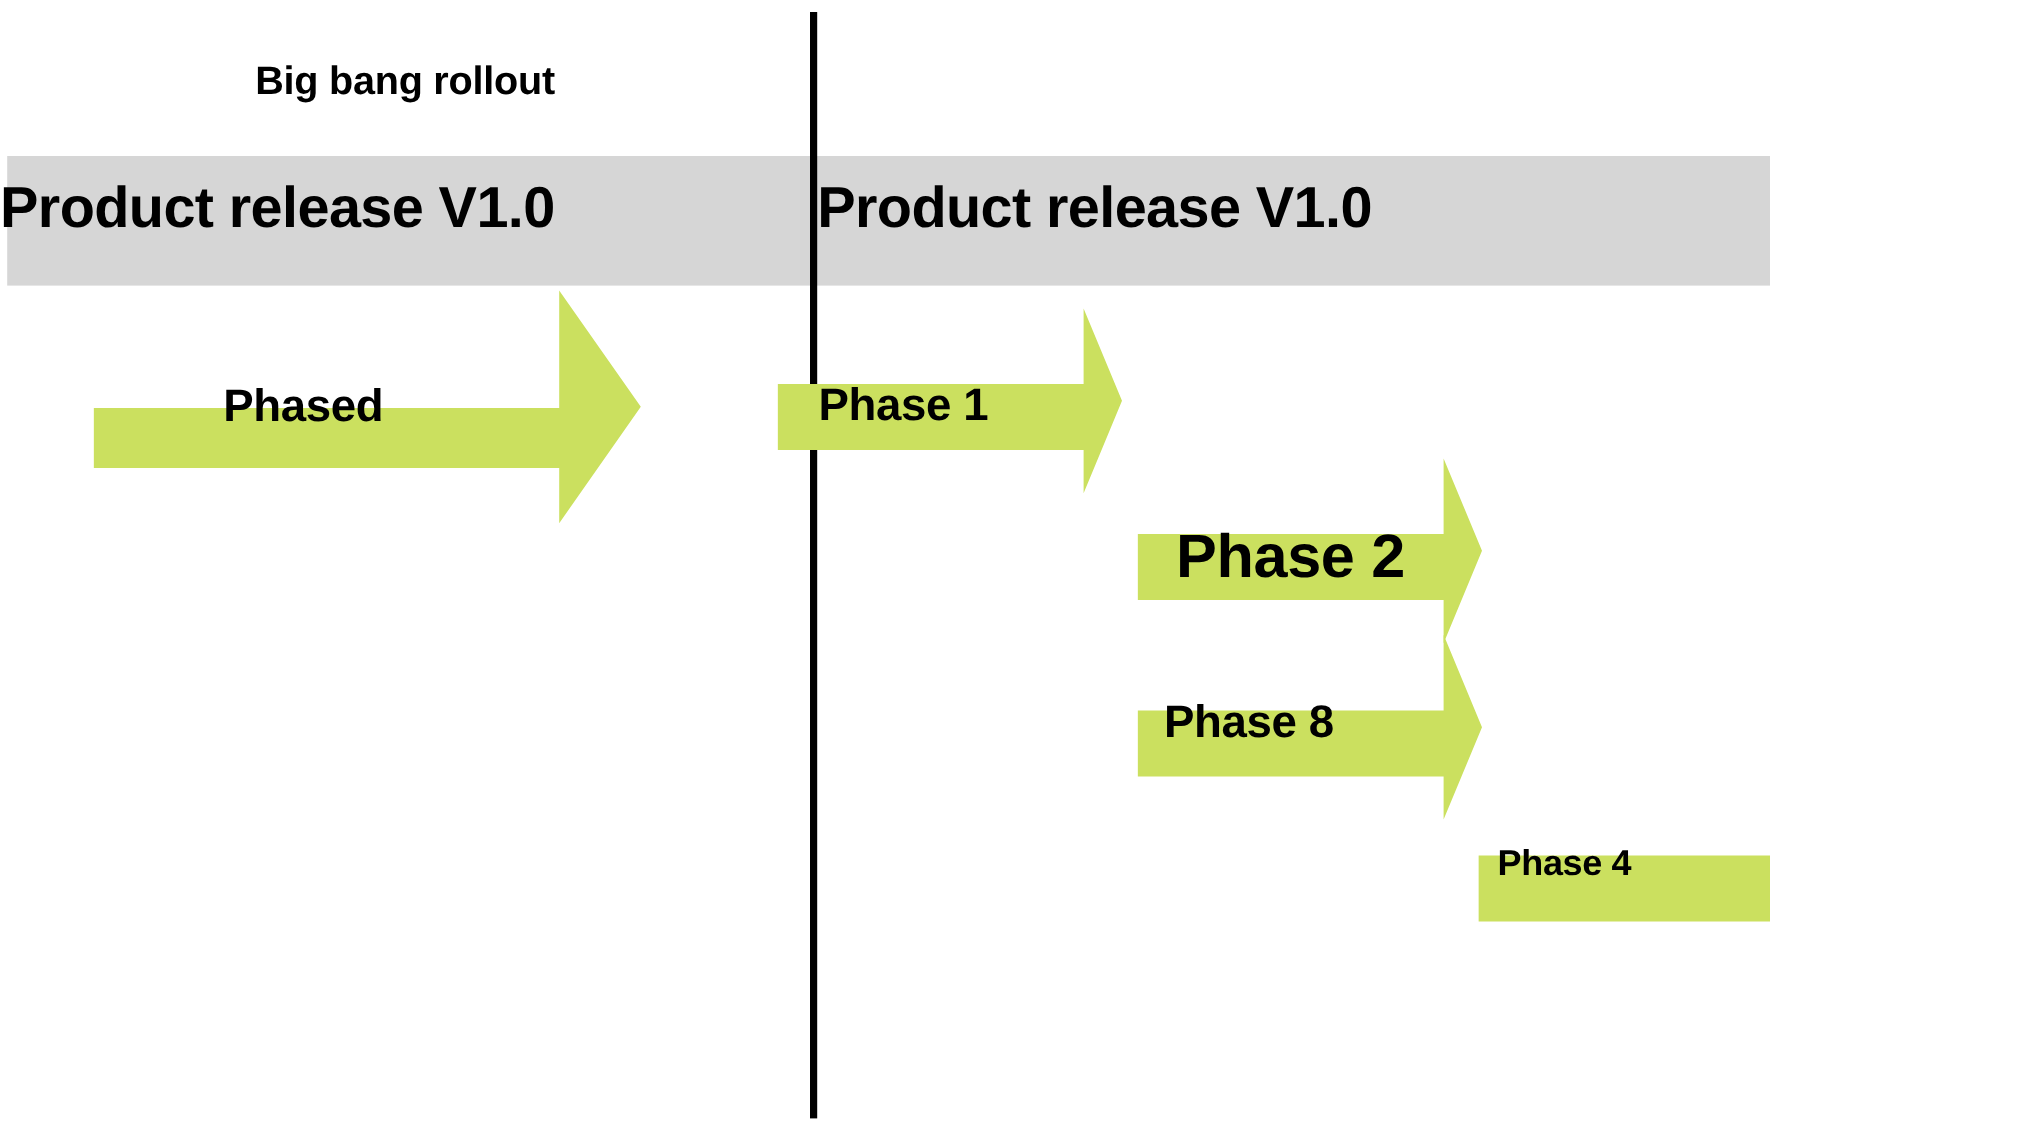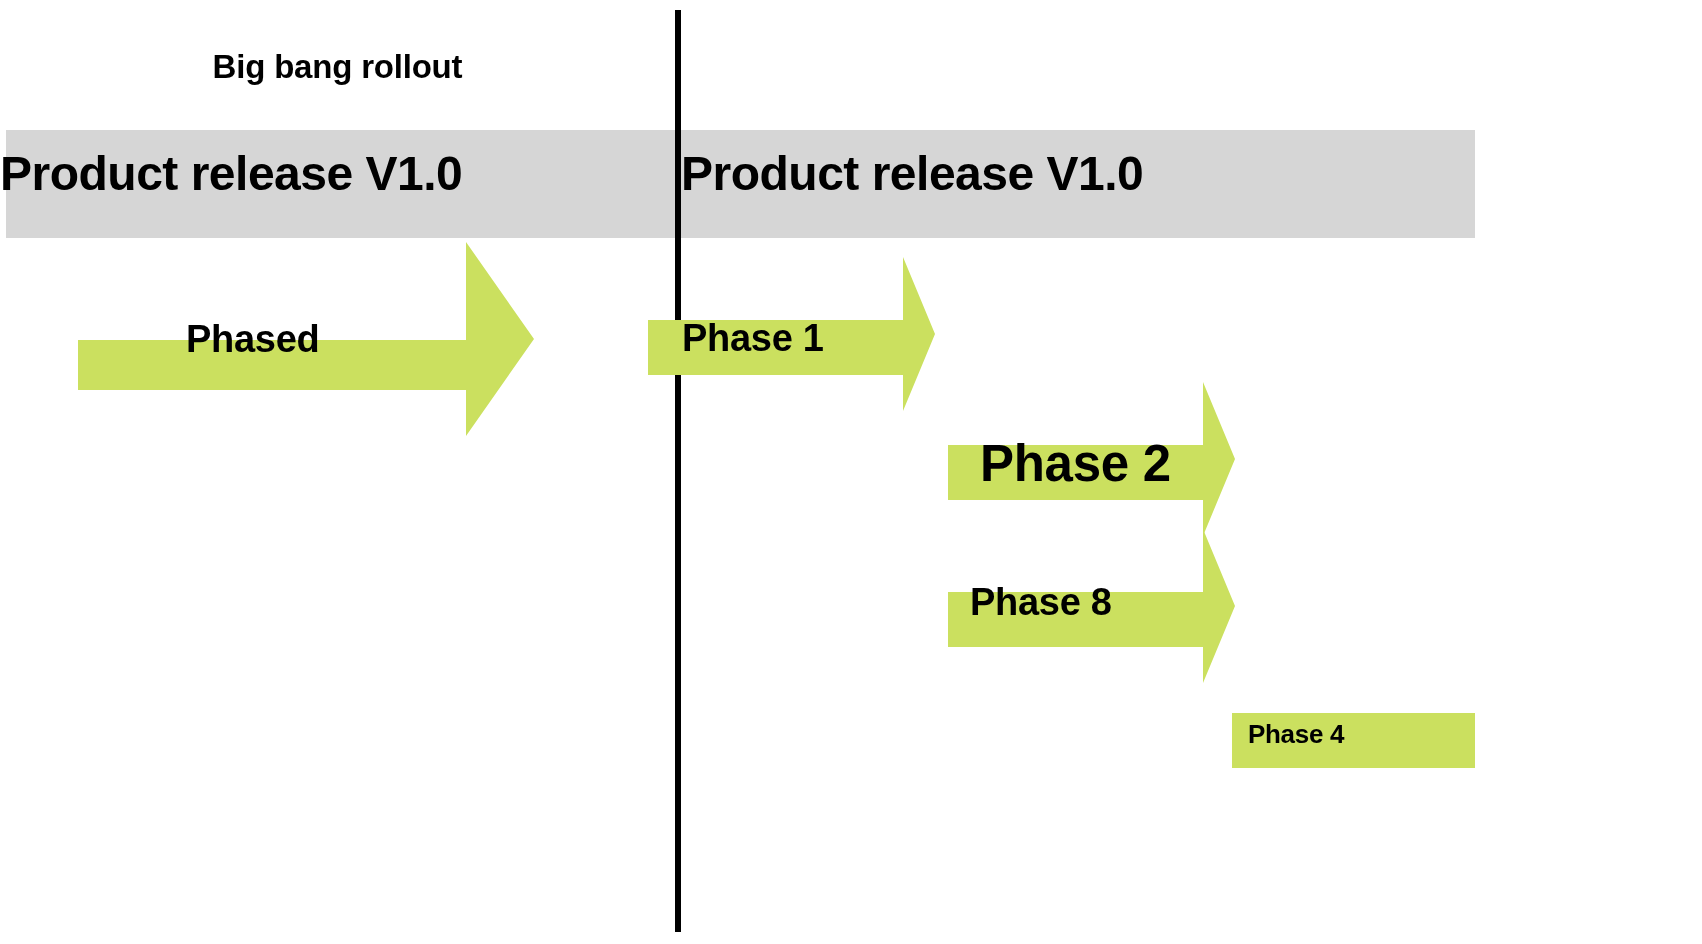--- a/index.html
+++ b/index.html
@@ -88,21 +88,21 @@
   #arrow-phase-1   { left: 648px;  top: 255px; width: 288px; height: 158px; }
   #label-phase-1   { left: 664px;  top: 317px; font-size: 38px; margin-left: 18px; }
 
   #arrow-phase-2   { left: 948px;  top: 380px; width: 288px; height: 158px; }
   #label-phase-2   { left: 980px;  top: 434px; font-size: 51px; }
 
   #arrow-phase-3   { left: 948px;  top: 527px; width: 288px; height: 158px; }
   #label-phase-3   { left: 970px;  top: 581px; font-size: 38px; }
 
   #arrow-phase-4   { left: 1232px; top: 648px; width: 288px; height: 158px; }
-  #label-phase-4   { left: 1248px; top: 703px; font-size: 26px; margin-top: 16px; }
+  #label-phase-4   { left: 1248px; top: 703px; font-size: 30px; }
 </style>
 </head>
 <body>
 
 <div id="canvas">
 
   <div class="col-title left">Big bang rollout</div>
 
 
   <div class="release-band" style="background: rgb(214, 214, 214);"></div>

